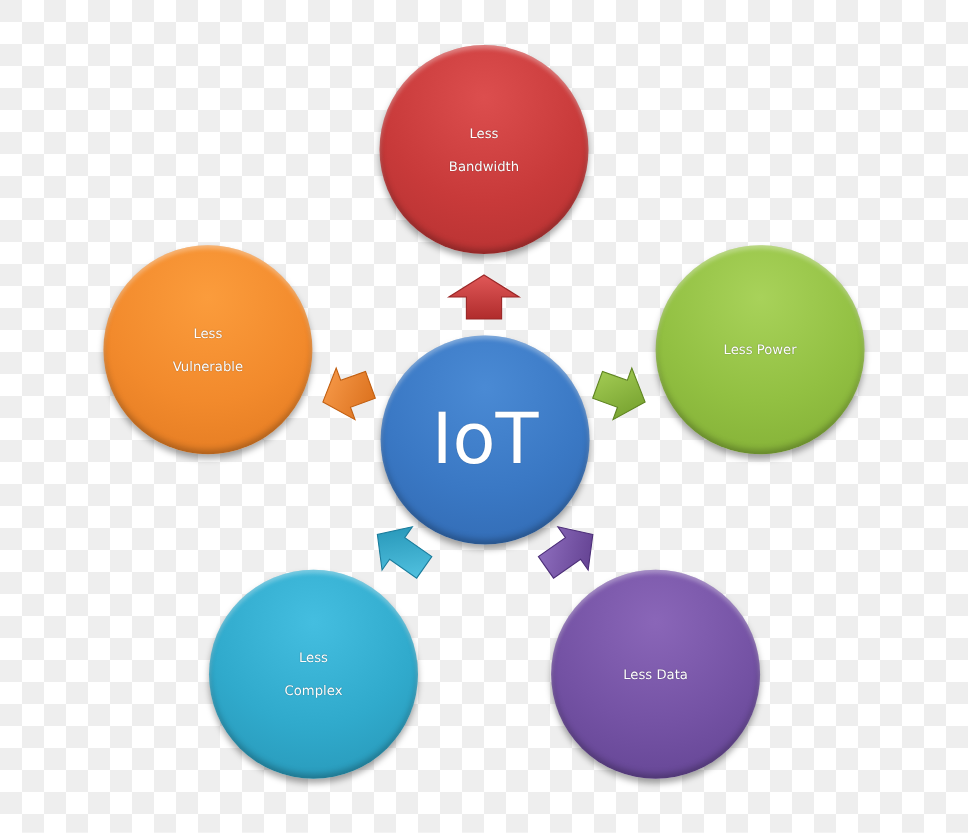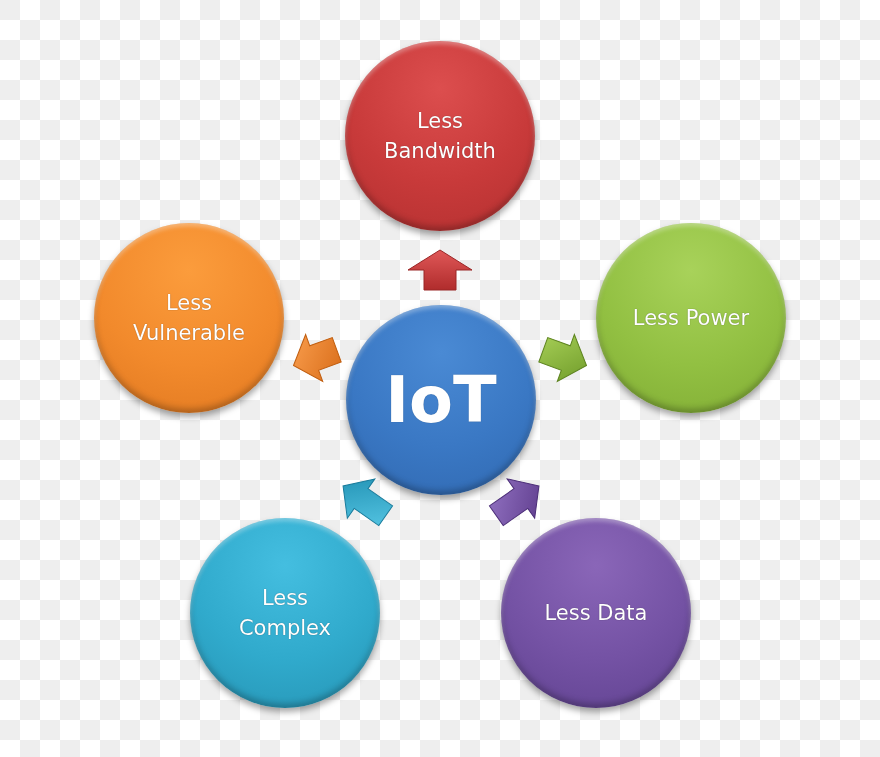--- a/index.html
+++ b/index.html
@@ -14,25 +14,25 @@
     font-family: "DejaVu Sans", "Liberation Sans", sans-serif;
   }
   .diagram { position: absolute; left: 0; top: 0; width: 880px; height: 757px; }
   .node {
     position: absolute; border-radius: 50%;
     display: flex; align-items: center; justify-content: center; text-align: center;
     color: #ffffff;
     box-shadow: 0 4px 6px rgba(0,0,0,0.35), inset 0 3px 4px rgba(255,255,255,0.35), inset 0 -4px 6px rgba(0,0,0,0.25);
   }
   .node .label {
-    font-size: 21px; line-height: 30px; letter-spacing: 0px;
+    font-size: 12px; line-height: 30px; letter-spacing: 0px;
     text-shadow: 0 0 1px rgba(0,0,0,0.5);
     white-space: pre-line;
   }
-  .node.center .label { font-size: 64px; line-height: 70px; font-weight: 700; text-shadow: 0 0 1px rgba(0,0,0,0.3); }
+  .node.center .label { font-size: 64px; line-height: 70px; font-weight: 400; text-shadow: 0 0 1px rgba(0,0,0,0.3); }
   .arrow { position: absolute; }
   .arrow svg { display: block; overflow: visible; }
 </style>
 </head>
 <body>
 
 <div class="diagram">
 
   <div class="arrow" style="left:408px; top:250px;">
     <svg width="64" height="40" viewBox="0 0 64 40">

